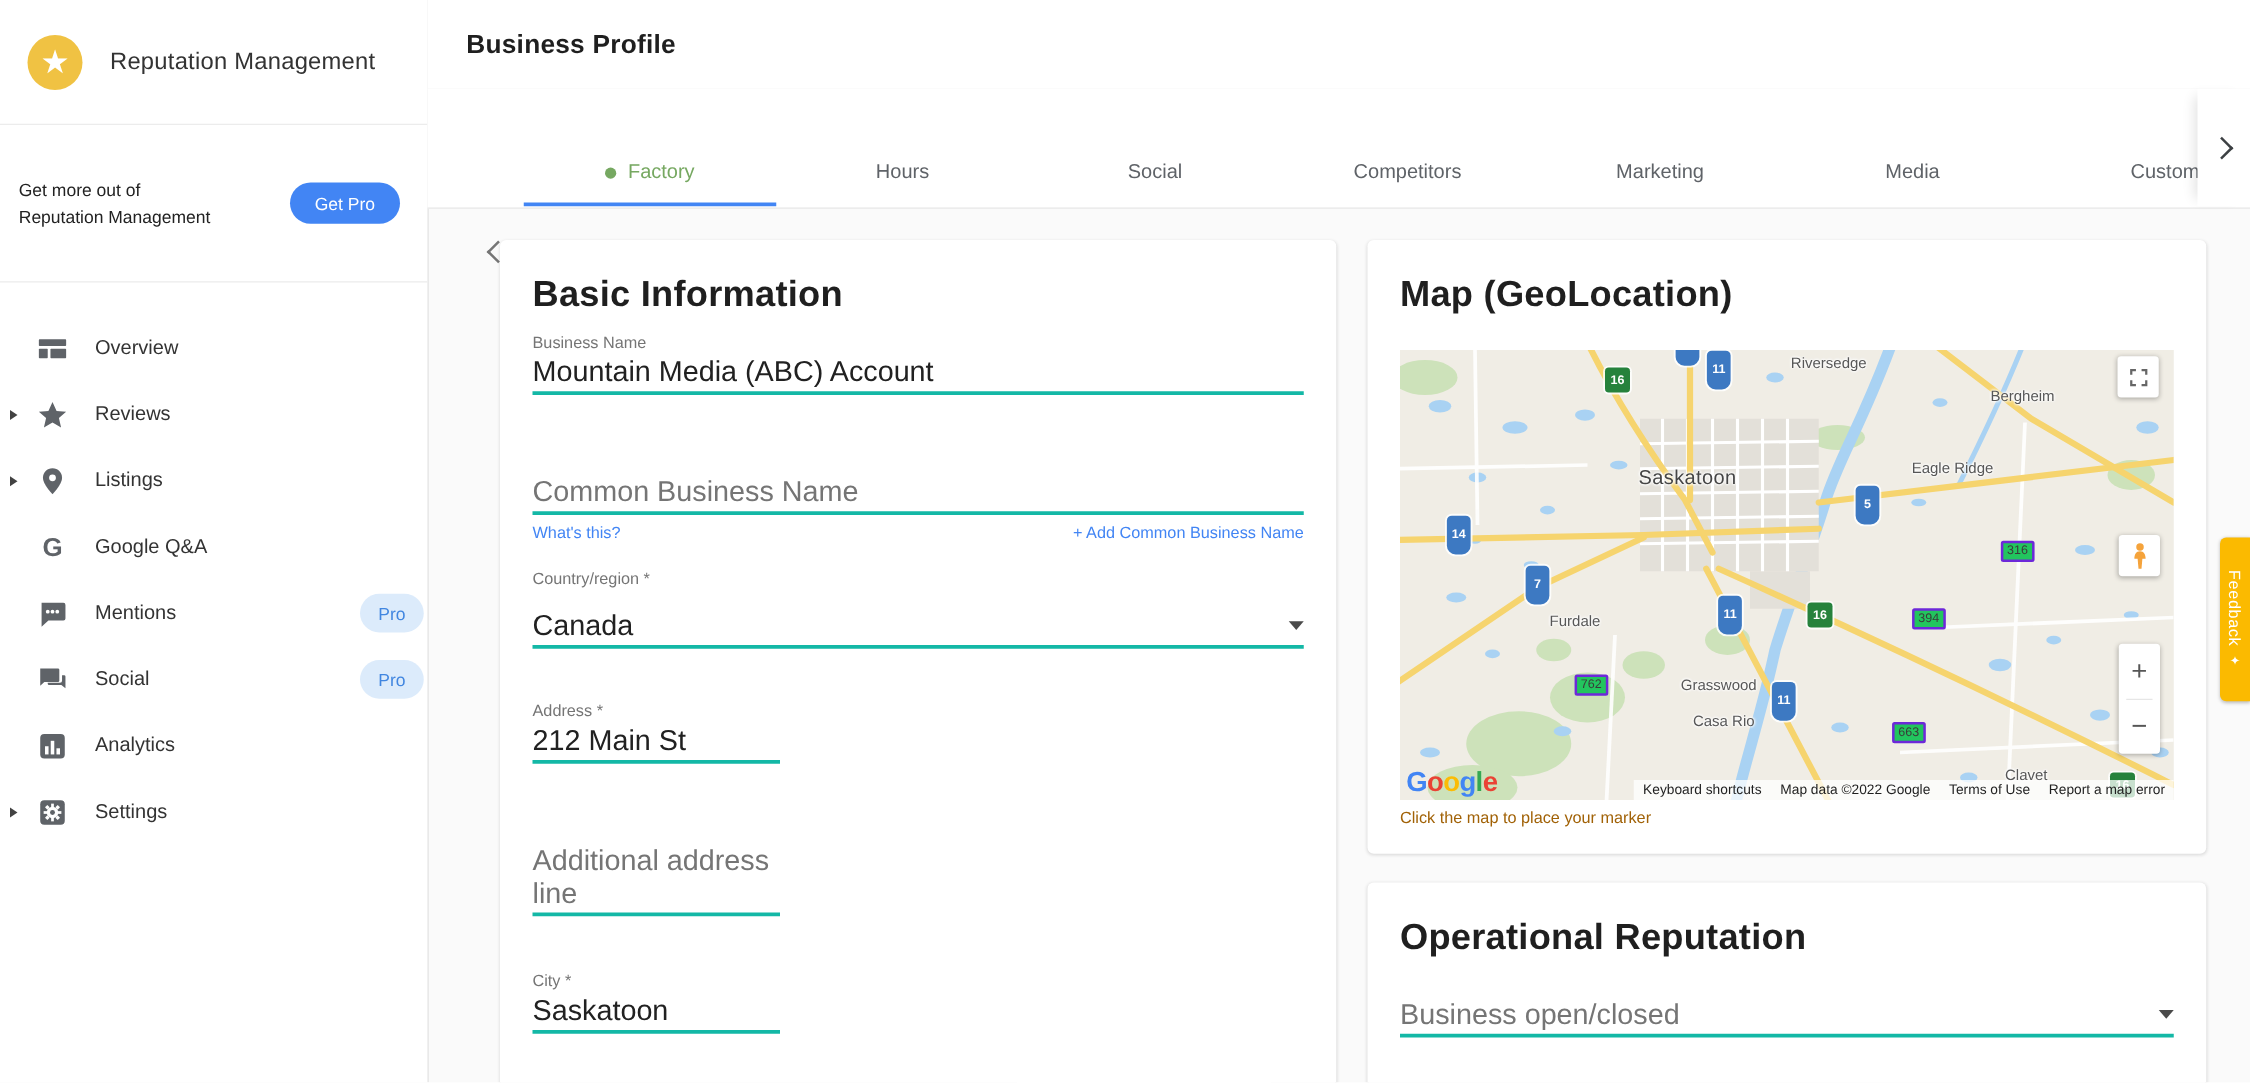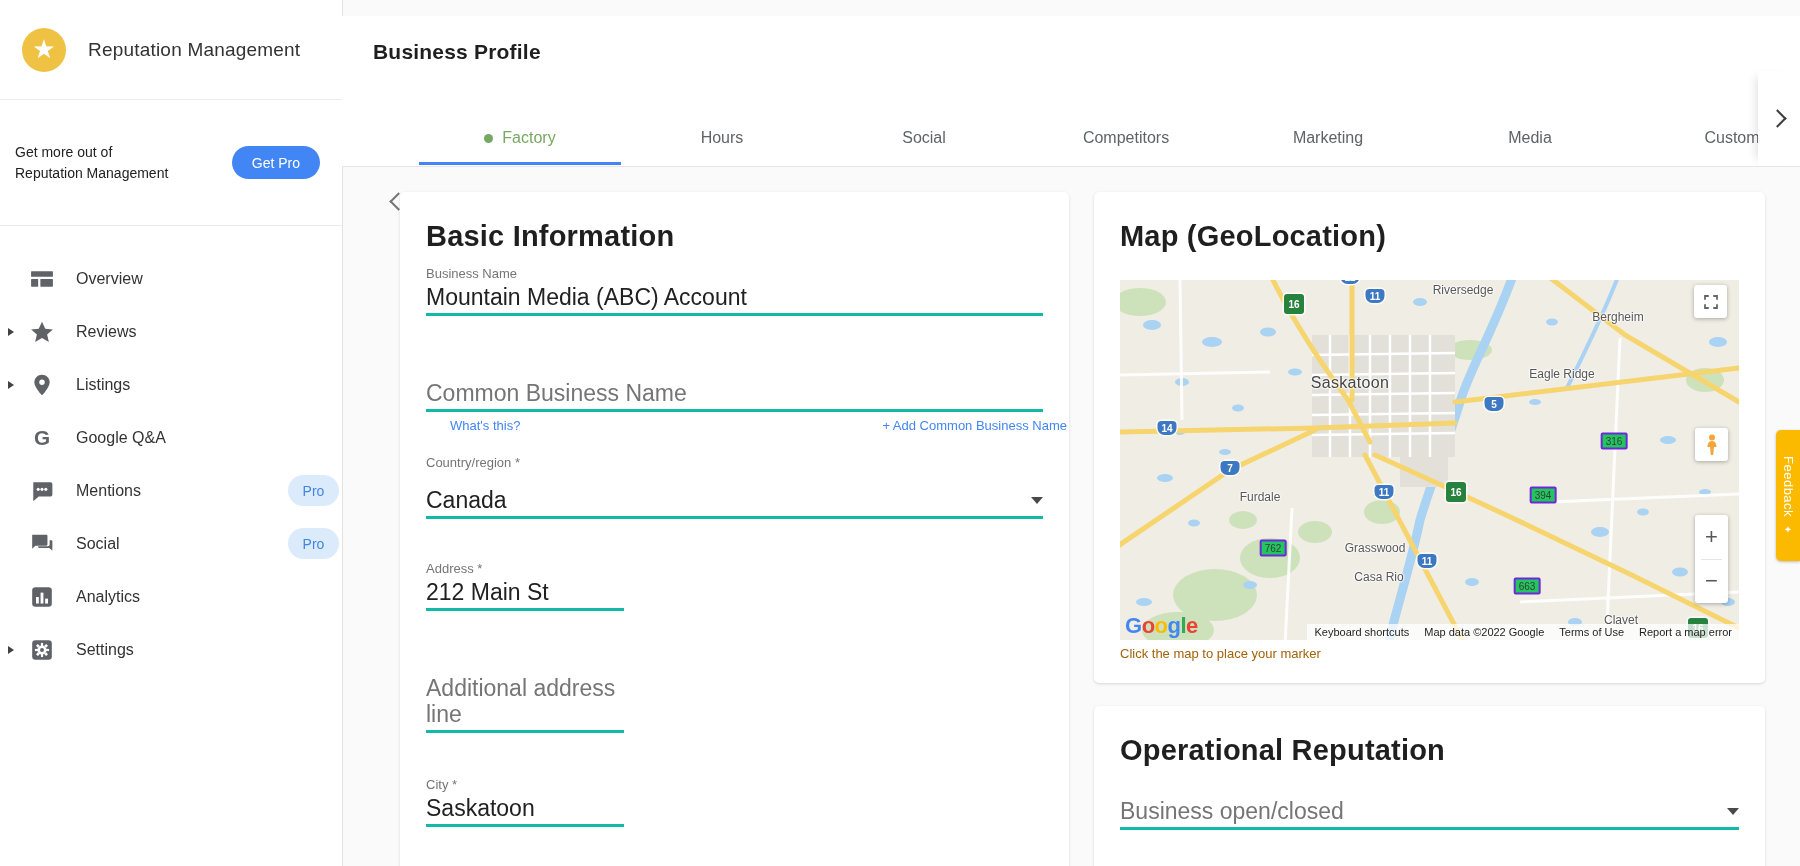--- a/index.html
+++ b/index.html
@@ -13,21 +13,21 @@
   .promo-text{font-size:14px;color:#222;line-height:21px;}
   .getpro{background:var(--accent-blue);color:#fff;border:none;border-radius:17px;height:33px;padding:0 20px;font-size:14px;font-family:inherit;cursor:pointer;}
   .nav{padding-top:26px;}
   .nav-item{position:relative;height:53px;display:flex;align-items:center;cursor:pointer;}
   .nav-expander{position:absolute;left:8px;width:0;height:0;border-left:6px solid #424242;border-top:4.5px solid transparent;border-bottom:4.5px solid transparent;}
   .nav-icon{position:absolute;left:30px;width:24px;height:24px;color:#5f6368;}
   .nav-icon svg{width:24px;height:24px;display:block;}
   .nav-label{position:absolute;left:76px;font-size:16px;color:#333;}
   .pro-pill{position:absolute;right:3px;width:51px;height:31px;border-radius:16px;background:var(--pro-badge-bg);color:var(--pro-badge-text);font-size:14px;display:flex;align-items:center;justify-content:center;}
   
-  .topbar{position:absolute;left:342px;top:16px;width:1458px;height:71px;background:#fff;border-bottom:1px solid #ececec;display:flex;align-items:center;}
+  .topbar{position:absolute;left:342px;top:0;width:1458px;height:71px;background:#fff;border-bottom:1px solid #ececec;display:flex;align-items:center;}
   .page-title{margin-left:31px;font-size:21px;font-weight:bold;color:#1f1f1f;letter-spacing:.2px;}
   
   .tabbar{position:absolute;left:342px;top:71px;width:1458px;height:95px;background:#fff;border-bottom:1px solid #e6e6e6;}
   .chev{width:11px;height:11px;display:inline-block;}
   .chev-left{position:absolute;left:50px;top:128px;transform:translateY(-71px) rotate(45deg);border-left:2.5px solid #757575;border-bottom:2.5px solid #757575;}
   .tabs-row{position:absolute;left:77px;top:0;height:94px;display:flex;}
   .tab{position:relative;width:202px;height:100%;display:flex;align-items:center;justify-content:center;padding-top:40px;box-sizing:border-box;font-size:16px;color:#5f6368;cursor:pointer;white-space:nowrap;}
   .tab.active{color:var(--tab-green);}
   .tab.active::after{content:'';position:absolute;left:0;right:0;bottom:0;height:3px;background:var(--accent-blue);}
   .tab-dot{width:9px;height:9px;border-radius:50%;background:var(--tab-green);margin-right:9px;}
@@ -38,34 +38,34 @@
   .card-title{font-size:29px;font-weight:bold;color:#1f1f1f;line-height:36px;letter-spacing:.2px;}
   .card-basic{left:400px;top:192px;width:669px;height:740px;padding:26px;}
   .card-map{left:1094px;top:192px;width:671px;height:491px;padding:26px;}
   .card-op{left:1094px;top:706px;width:671px;height:200px;padding:26px;}
   
   .f-label{font-size:13px;color:#757575;line-height:16px;}
   .f-value{font-size:23px;color:#212121;line-height:26px;padding-bottom:3px;border-bottom:3px solid #14b8a6;cursor:text;}
   .f-placeholder{color:#757575;}
   .w-full{width:617px;}
   .w-short{width:198px;}
-  .links-row{display:flex;justify-content:space-between;width:617px;margin-top:6px;font-size:13px;margin-left:24px;}
+  .links-row{display:flex;justify-content:space-between;width:617px;margin-top:6px;font-size:13px;}
   .link{color:var(--accent-blue);cursor:pointer;}
   .caret{width:0;height:0;border-left:6px solid transparent;border-right:6px solid transparent;border-top:7px solid #4a4a4a;}
   .select-line{display:flex;align-items:center;justify-content:space-between;}
   .bottom-row{display:flex;margin-top:42px;}
   .province{width:208px;display:flex;align-items:flex-end;justify-content:space-between;border-bottom:1px solid #7a7a7a;padding-bottom:6px;cursor:pointer;}
   .province .f-placeholder{font-size:18px;line-height:26px;}
   .postal{margin-left:16px;width:221px;}
   
   .map-viewport{position:relative;margin-top:26px;width:619px;height:360px;overflow:hidden;background:#f0ede5;cursor:crosshair;}
   .map-town{position:absolute;transform:translate(-50%,-50%);font-size:12px;color:#575757;white-space:nowrap;text-shadow:0 0 2px #fff,0 0 2px #fff,0 0 3px #fff,0 0 3px #fff;}
   .map-city{font-size:16px;color:#454545;letter-spacing:.3px;}
   .shield{position:absolute;transform:translate(-50%,-50%);display:flex;align-items:center;justify-content:center;font-weight:bold;}
-  .shield-blue{width:19px;height:14px;background:#3d79c2;border-radius:4px 4px 7px 7px;color:#fff;font-size:10px;box-shadow:0 0 0 1.5px rgba(255,255,255,.85);}
+  .shield-blue{width:19px;height:31px;background:#3d79c2;border-radius:4px 4px 7px 7px;color:#fff;font-size:10px;box-shadow:0 0 0 1.5px rgba(255,255,255,.85);}
   .shield-green{width:20px;height:20px;background:#26823c;border-radius:3px;color:#fff;font-size:10px;box-shadow:0 0 0 1.5px rgba(255,255,255,.85);}
   .shield-white{background:#22c55e;border:2px solid #6d28d9;border-radius:2px;color:#3a3a3a;font-size:10px;font-weight:normal;padding:1px 3px;}
   .map-ctrl{position:absolute;background:#fff;border-radius:3px;box-shadow:0 1px 4px rgba(0,0,0,.3);display:flex;align-items:center;justify-content:center;cursor:pointer;}
   .ctrl-fullscreen{left:574px;top:5px;width:33px;height:33px;}
   .ctrl-pegman{left:575px;top:148px;width:33px;height:33px;}
   .zoom-box{position:absolute;left:575px;top:235px;width:33px;height:88px;background:#fff;border-radius:3px;box-shadow:0 1px 4px rgba(0,0,0,.3);display:flex;flex-direction:column;}
   .zoom-btn{flex:1;display:flex;align-items:center;justify-content:center;font-size:22px;color:#565656;cursor:pointer;}
   .zoom-sep{height:1px;background:#e6e6e6;margin:0 6px;}
   .map-attrib{position:absolute;right:0;bottom:0;height:16px;background:rgba(255,255,255,.75);display:flex;align-items:center;gap:15px;padding:0 7px;font-size:11px;color:#1f1f1f;white-space:nowrap;}
   .google-logo{position:absolute;left:5px;bottom:1px;font-size:22px;font-weight:bold;letter-spacing:-.5px;}

